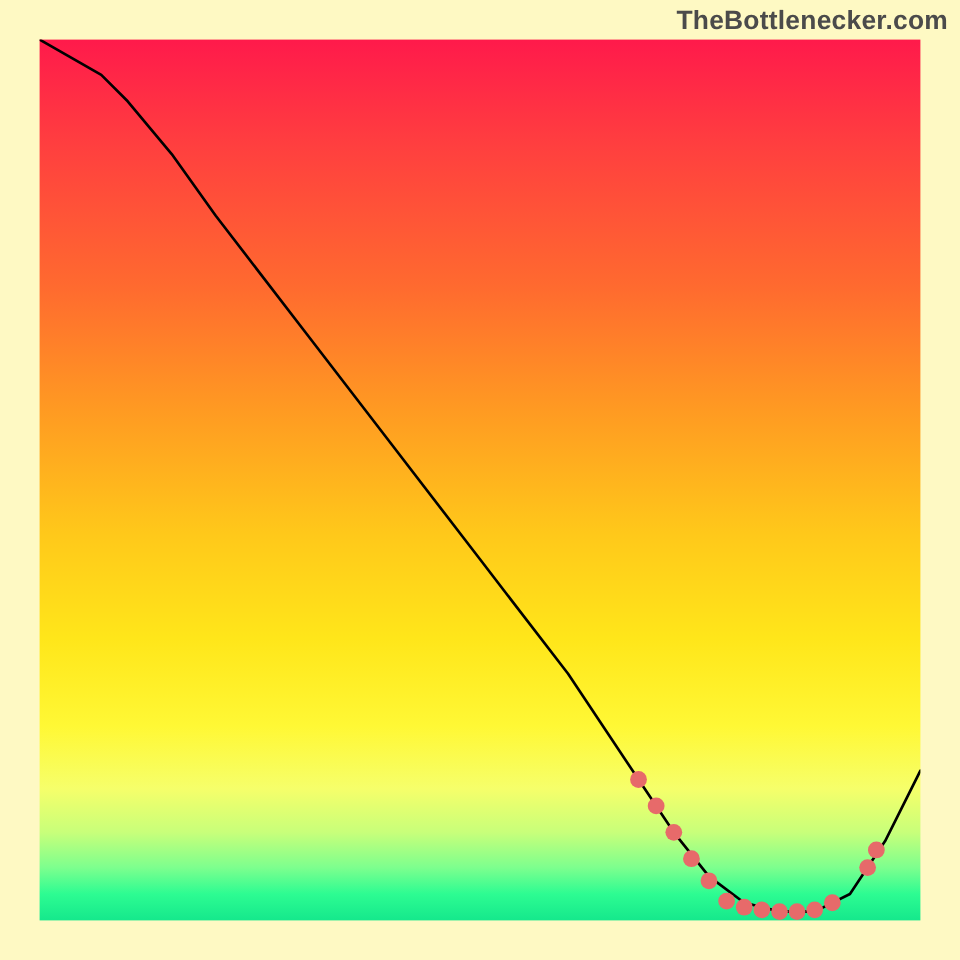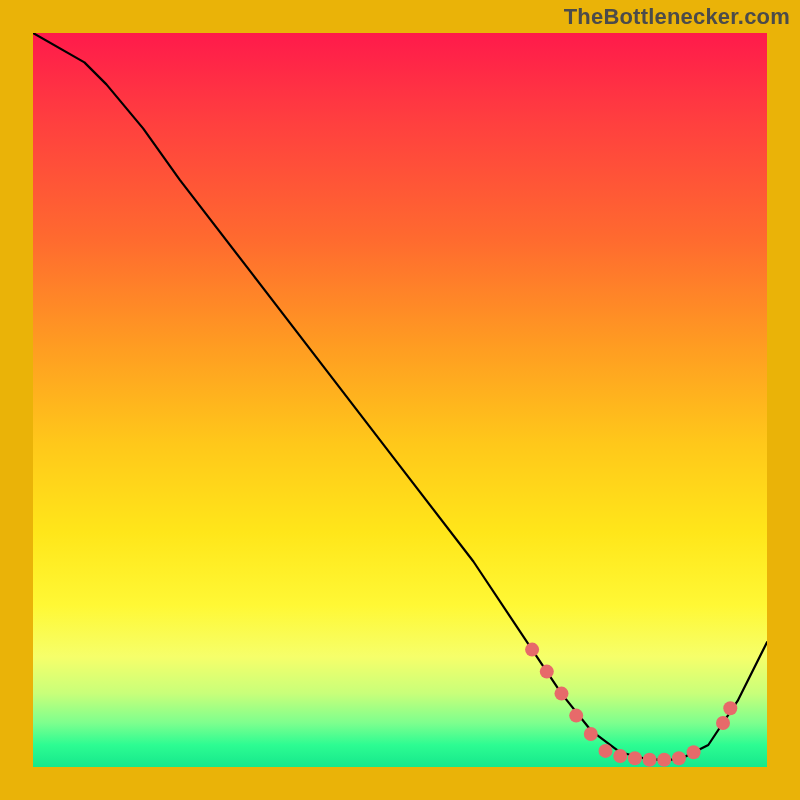--- a/index.html
+++ b/index.html
@@ -8,21 +8,21 @@
     width: 800px;
     height: 800px;
     background: #000;
     overflow: hidden;
     font-family: Arial, Helvetica, sans-serif;
   }
   .frame {
     position: relative;
     width: 800px;
     height: 800px;
-    background: #eab308;
+    background: #fef9c3;
   }
   .watermark {
     position: absolute;
     top: 4px;
     right: 10px;
     color: #4b4b4b;
     font-size: 22px;
     font-weight: bold;
     letter-spacing: 0.2px;
     z-index: 5;

